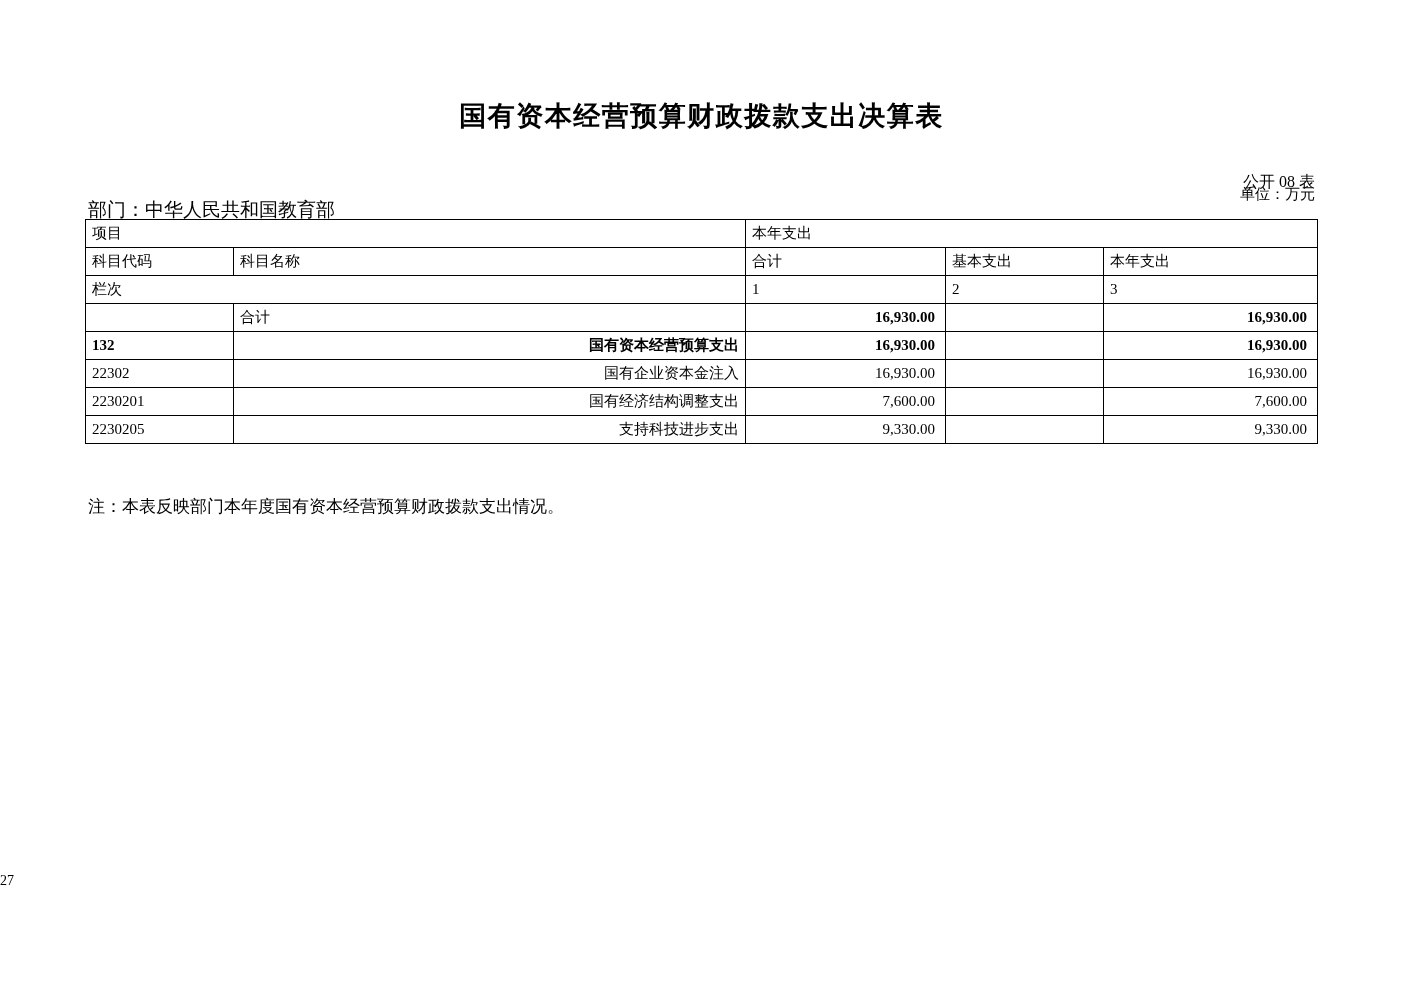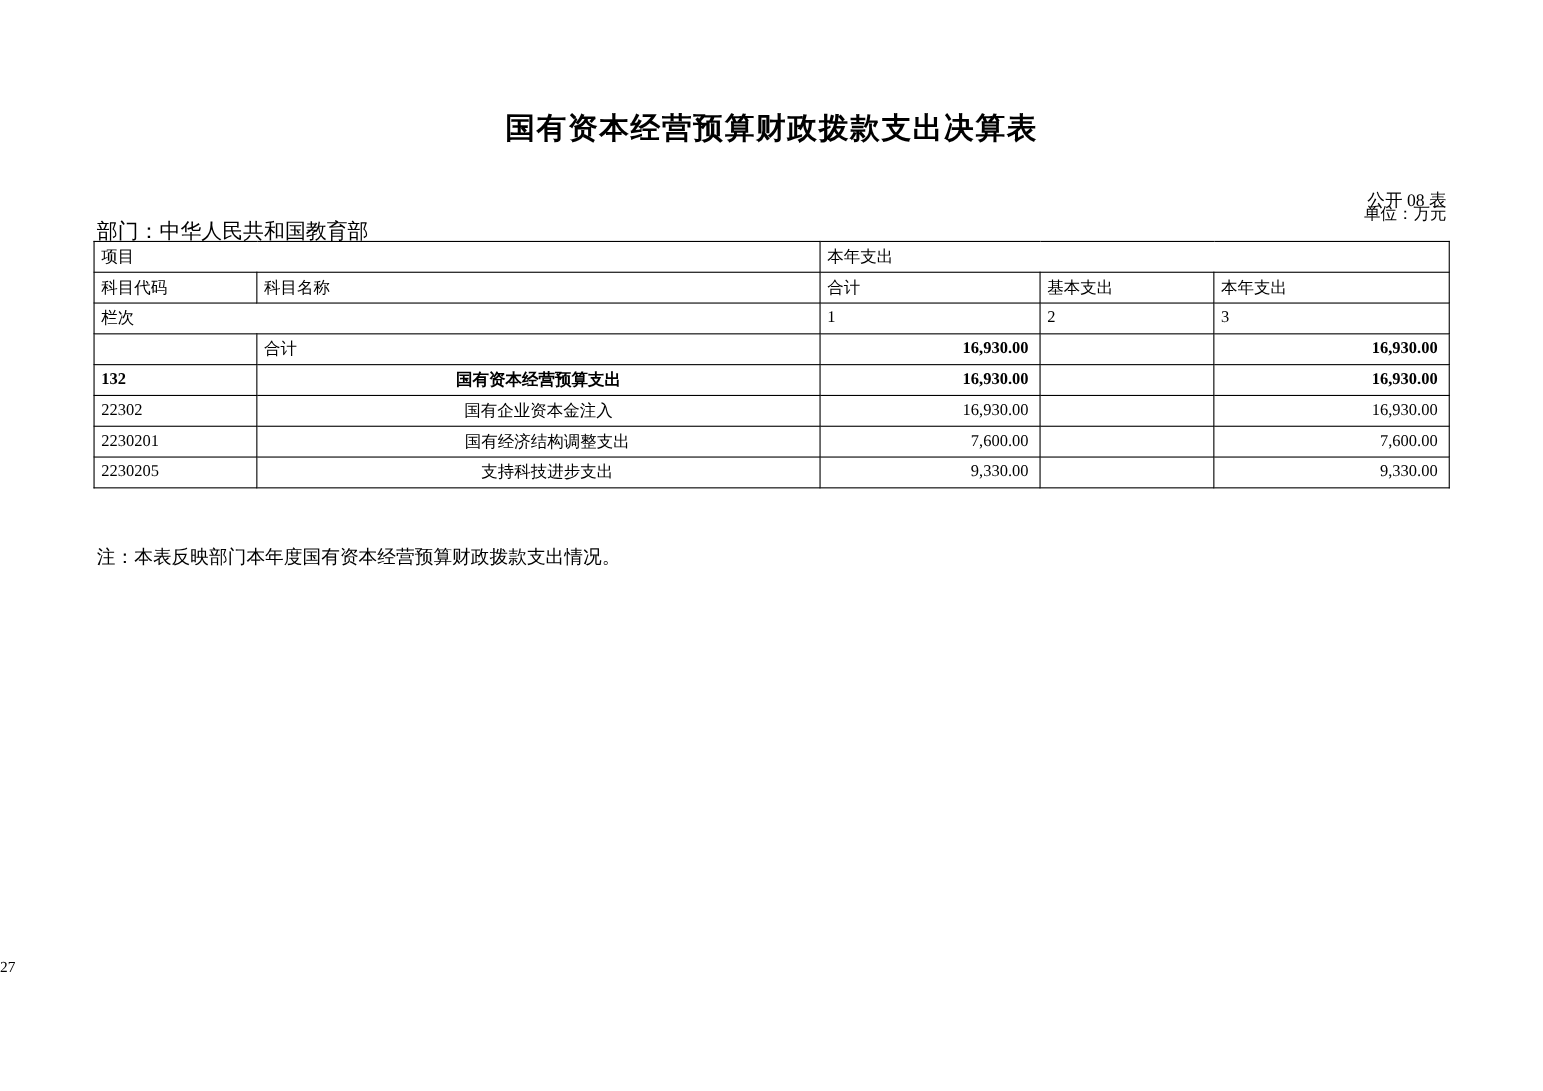--- a/index.html
+++ b/index.html
@@ -61,21 +61,21 @@
     font-size: 15px;
   }
   table.main td {
     border: 1px solid #000000;
     padding: 0 6px;
     height: 27px;
     vertical-align: middle;
   }
   .c-center { text-align: left; }
   .c-right  { text-align: right; padding-right: 10px !important; }
-  .c-left   { text-align: center; }
+  .c-left   { text-align: right; }
   .bold { font-weight: bold; }
   .hdr-tall { height: 62px; }
   .num {
     font-family: "Liberation Serif", serif;
     font-size: 15px;
   }
   .code {
     font-family: "Liberation Serif", serif;
     font-size: 15px;
   }

